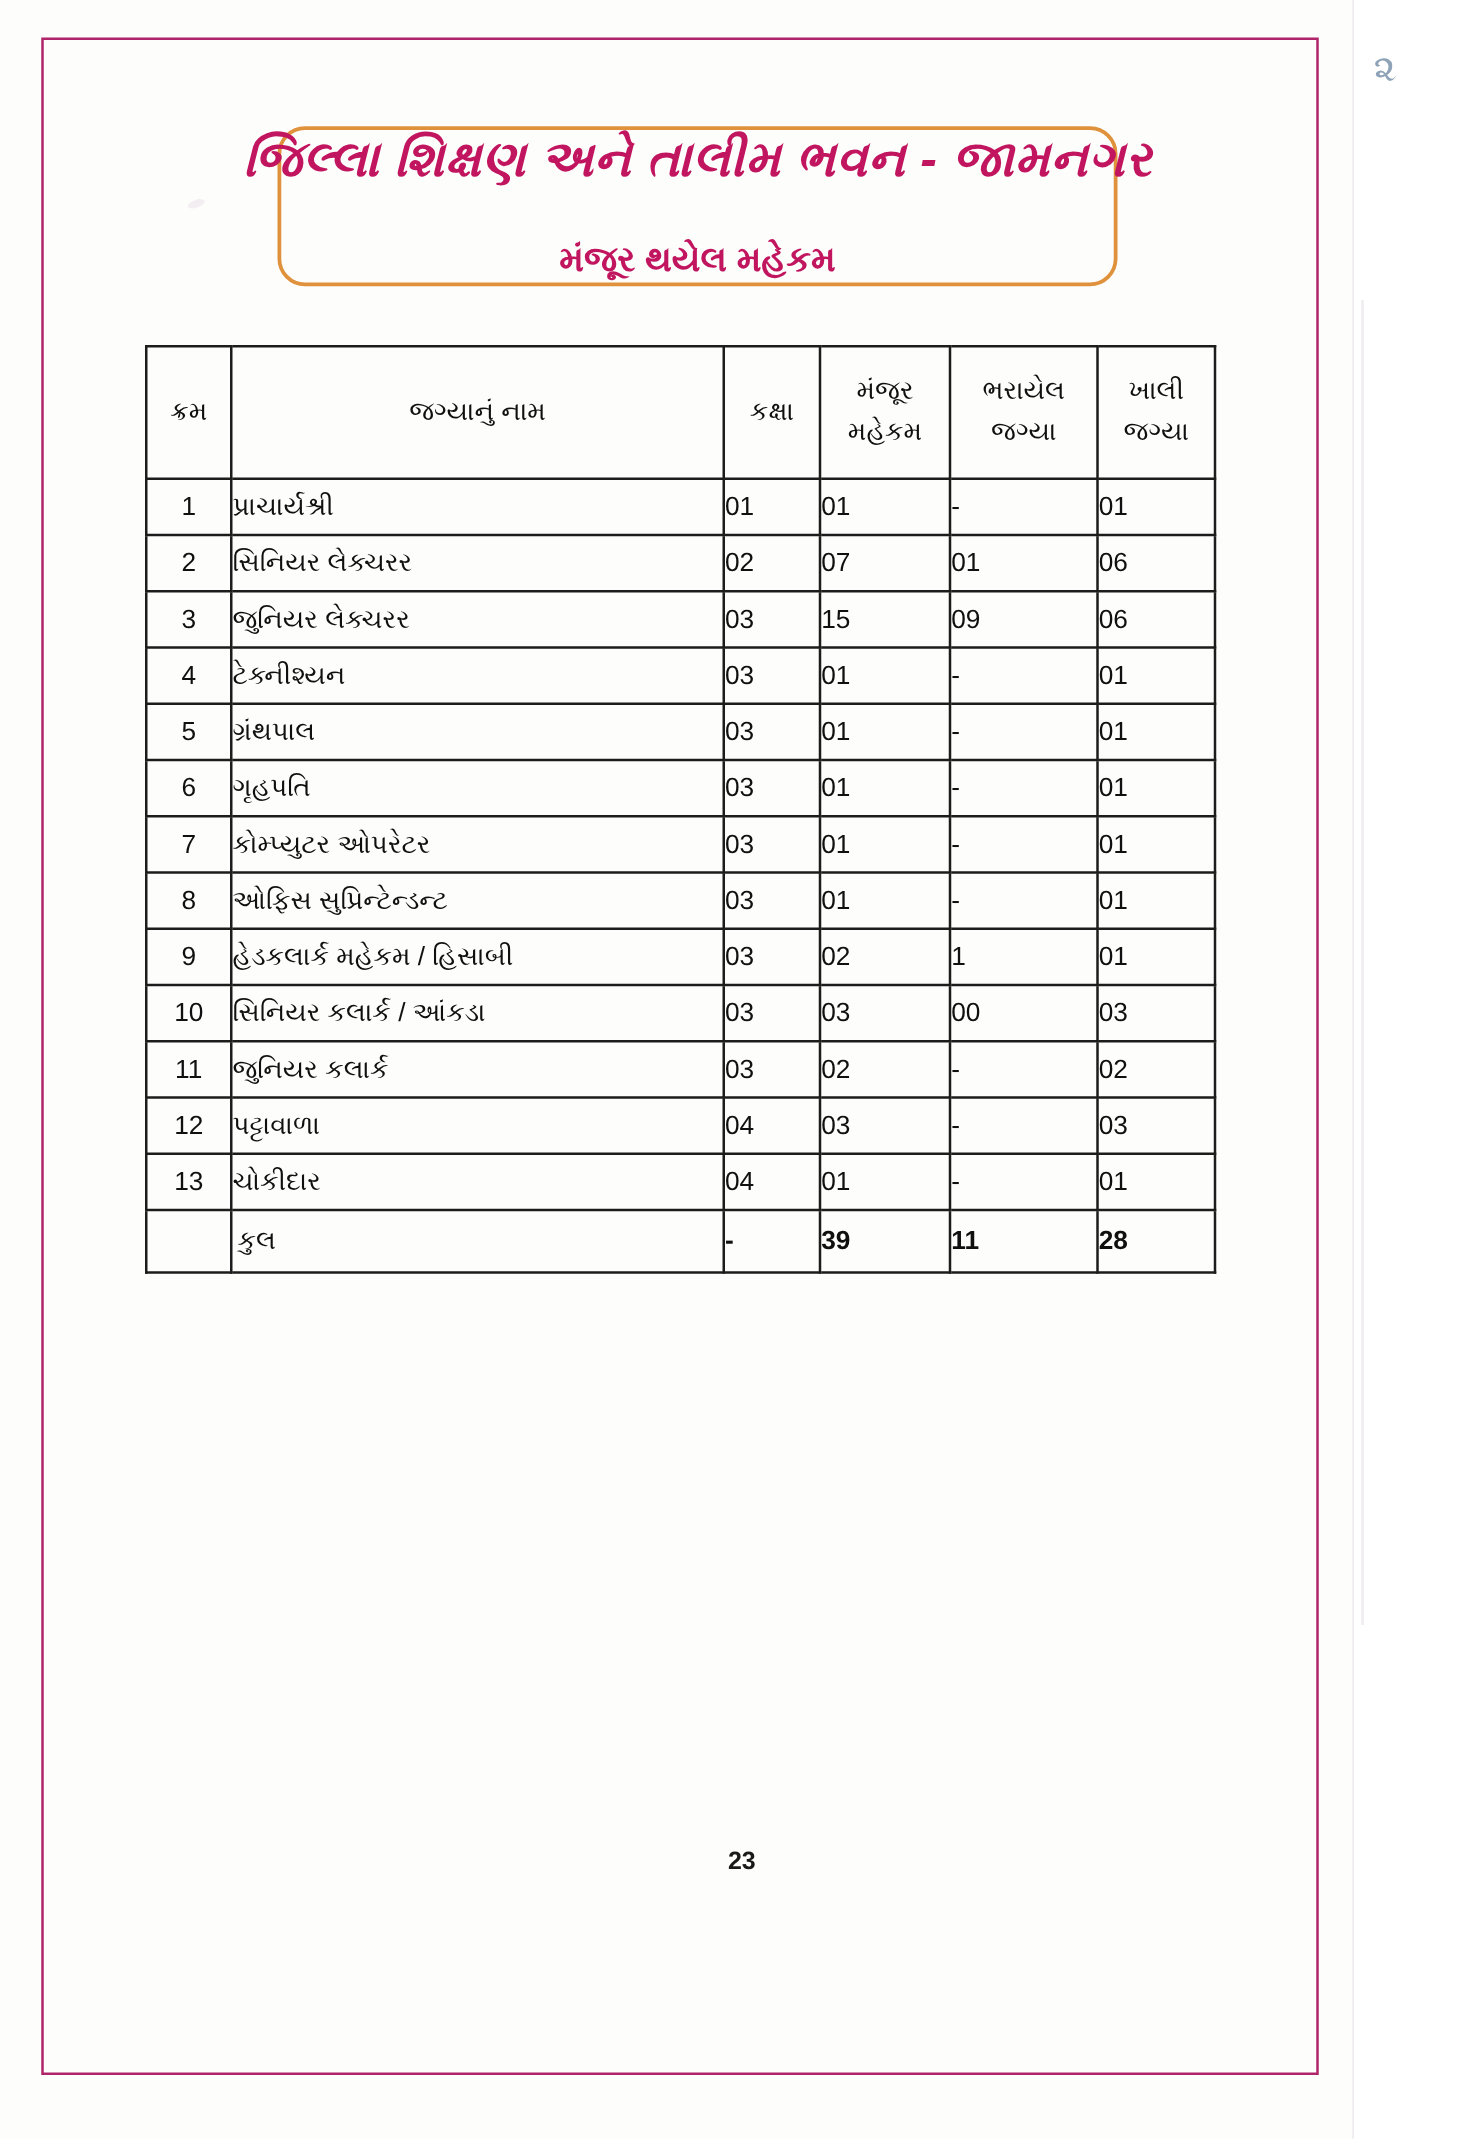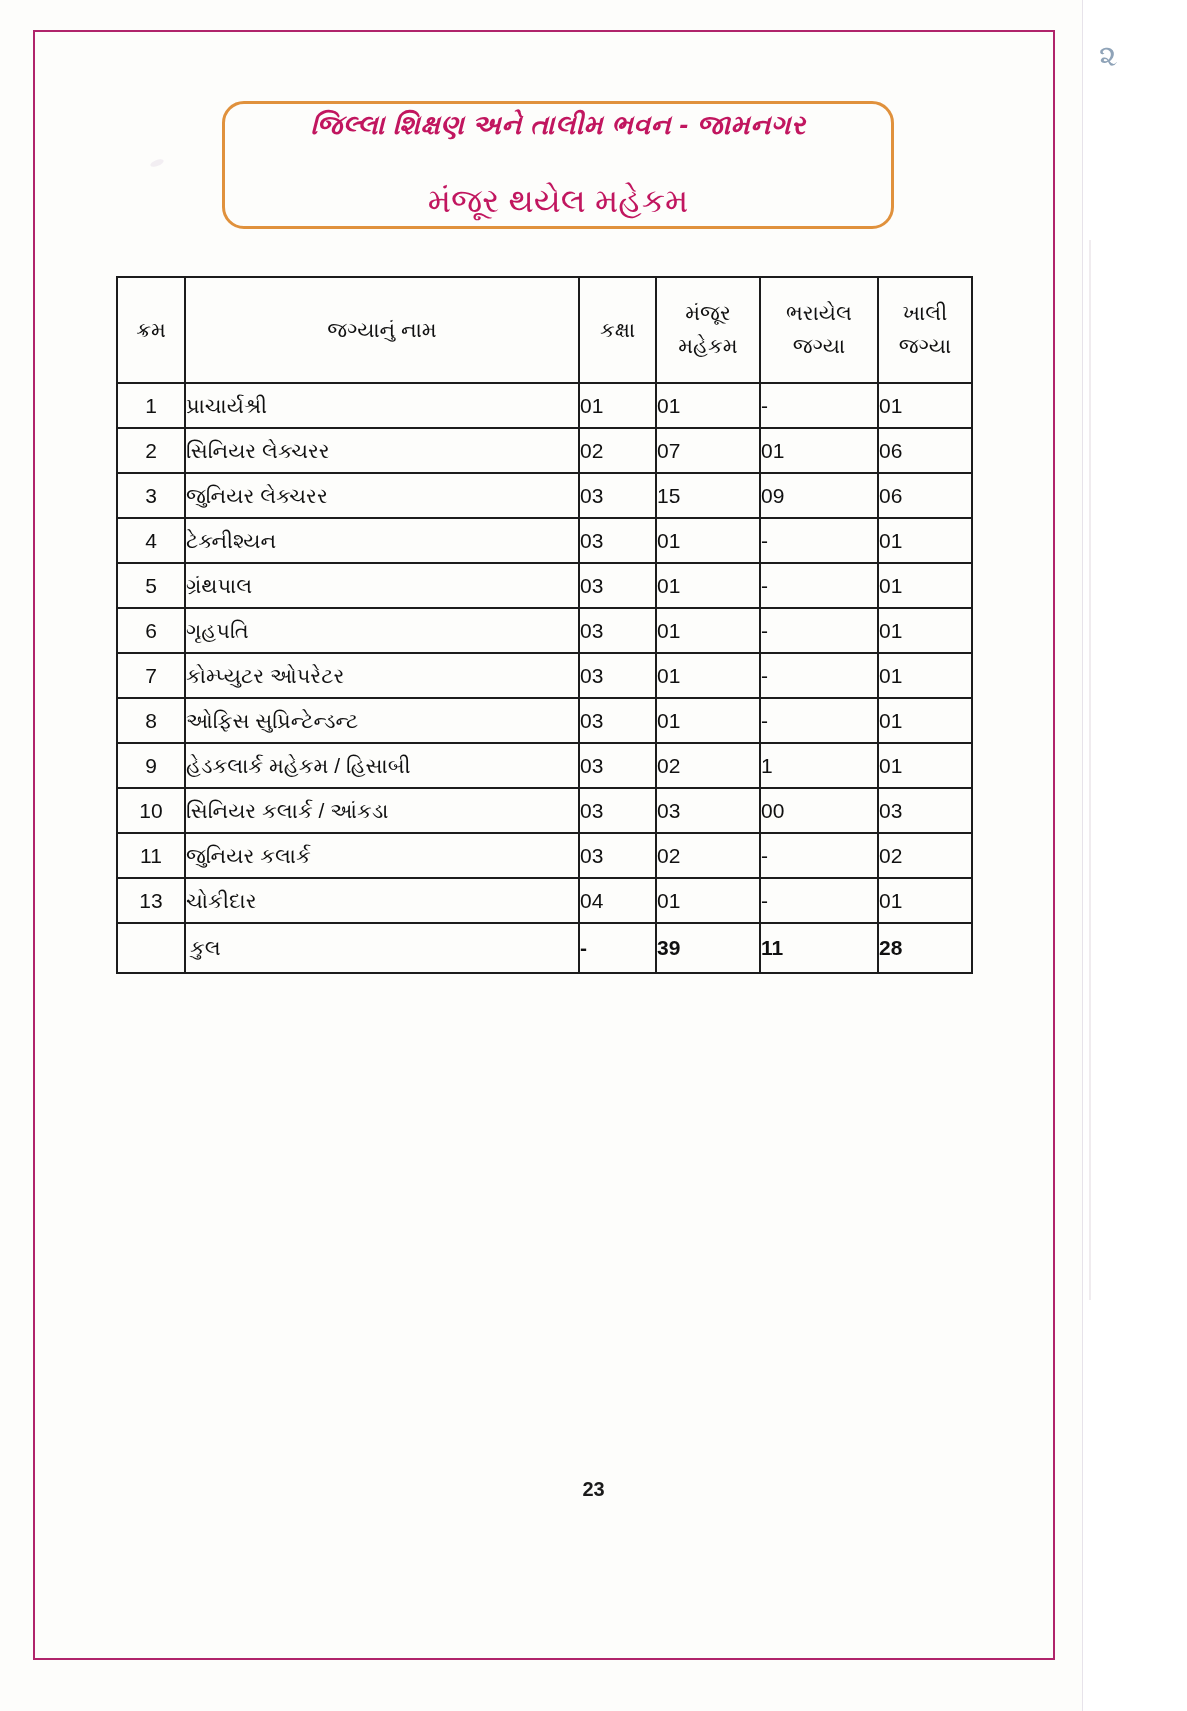--- a/index.html
+++ b/index.html
@@ -77,31 +77,31 @@
     border: 3px solid #e0913c;
     border-radius: 22px;
     box-sizing: border-box;
     display: flex;
     flex-direction: column;
     align-items: center;
     justify-content: center;
     gap: 10px;
   }
   .title-line-1 {
-    font-size: 27px;
+    font-size: 40px;
     color: #c1165f;
     font-style: italic;
     font-weight: bold;
     letter-spacing: 0.5px;
     white-space: nowrap;
   }
   .title-line-2 {
-    font-size: 33px;
+    font-size: 28px;
     color: #c1165f;
-    font-weight: normal;
+    font-weight: bold;
     white-space: nowrap;
     margin-top: 31px;
   }
 
   
   .staff-table {
     position: absolute;
     left: 116px;
     top: 276px;
     width: 855px;
@@ -293,20 +293,28 @@
       </tr>
       <tr>
         <td class="c-num">11</td>
         <td class="c-name">જુનિયર કલાર્ક</td>
         <td class="c-val">03</td>
         <td class="c-val">02</td>
         <td class="c-val">-</td>
         <td class="c-val">02</td>
       </tr>
       <tr>
+        <td class="c-num">12</td>
+        <td class="c-name">પટ્ટાવાળા</td>
+        <td class="c-val">04</td>
+        <td class="c-val">03</td>
+        <td class="c-val">-</td>
+        <td class="c-val">03</td>
+      </tr>
+      <tr>
         <td class="c-num">13</td>
         <td class="c-name">ચોકીદાર</td>
         <td class="c-val">04</td>
         <td class="c-val">01</td>
         <td class="c-val">-</td>
         <td class="c-val">01</td>
       </tr>
       <tr class="total-row">
         <td class="c-num"></td>
         <td class="c-name">કુલ</td>

